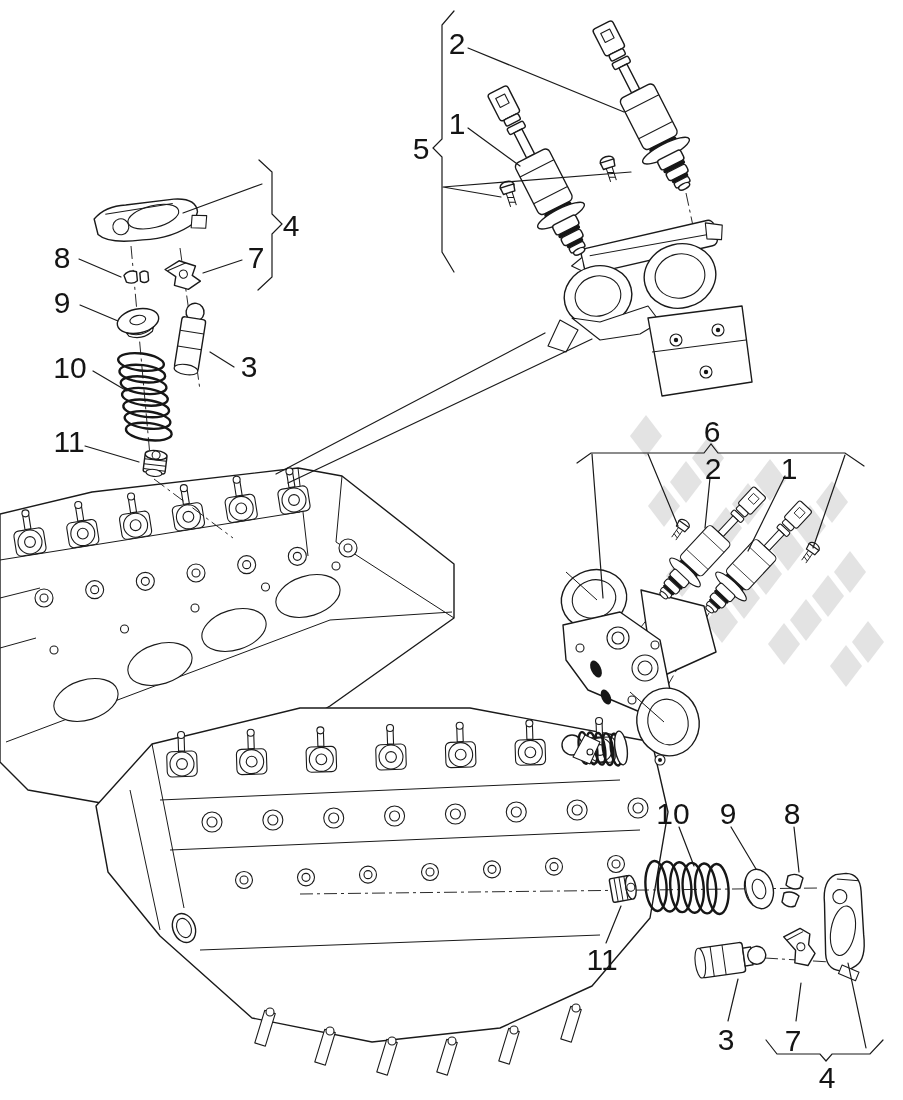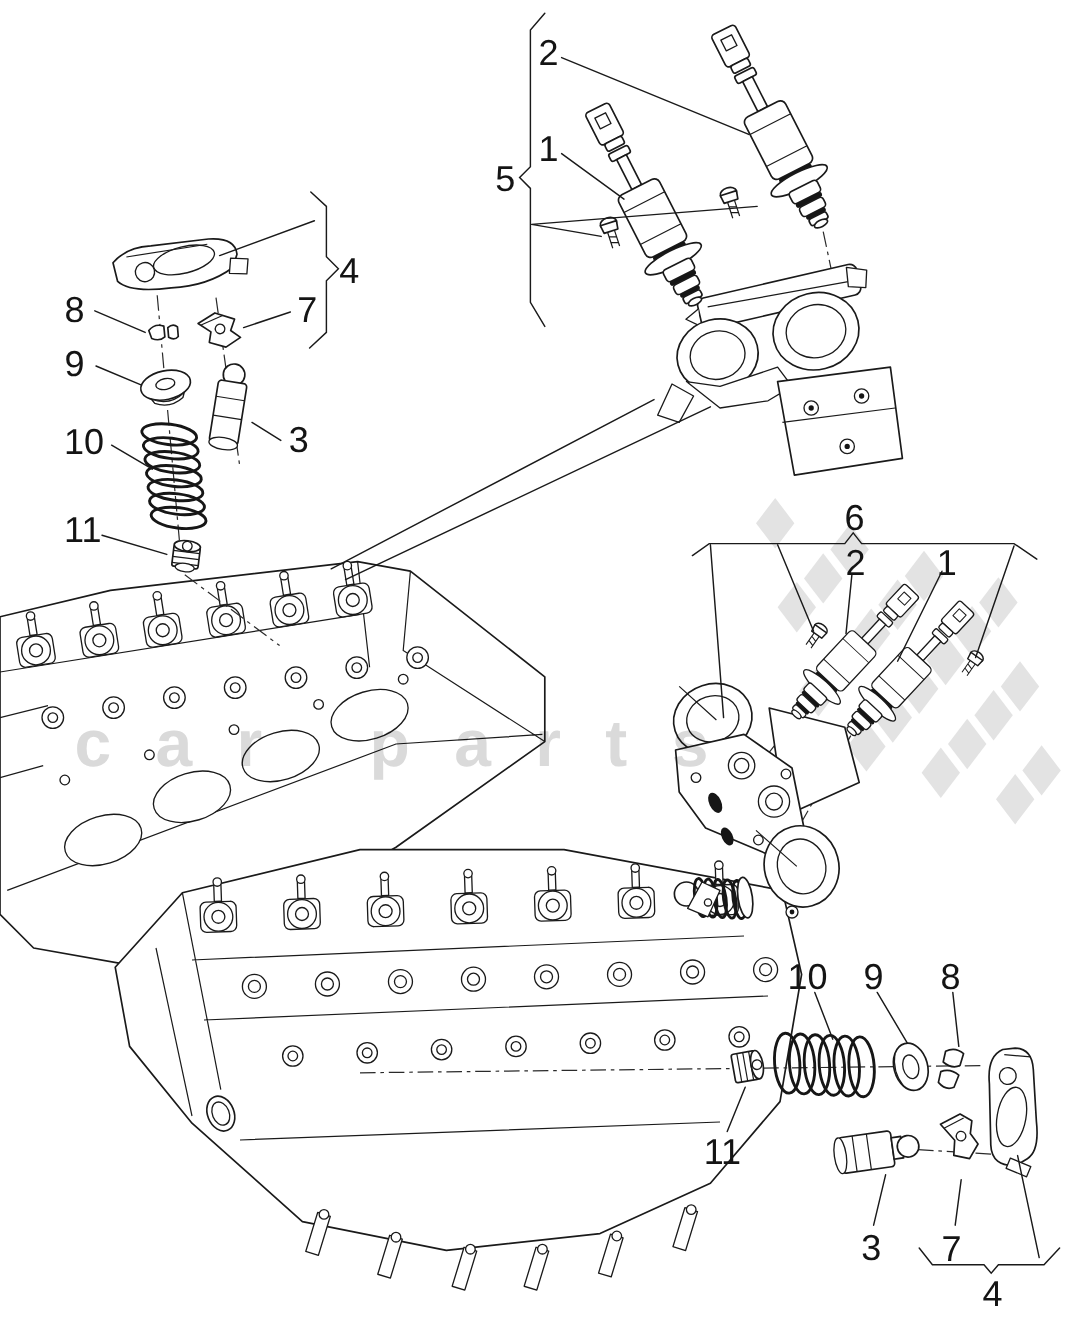--- a/index.html
+++ b/index.html
@@ -464,14 +464,13 @@
     <text class="lbl" x="673" y="824">10</text>
     <text class="lbl" x="728" y="824">9</text>
     <text class="lbl" x="792" y="824">8</text>
     <text class="lbl" x="602" y="970">11</text>
     <text class="lbl" x="726" y="1050">3</text>
     <text class="lbl" x="793" y="1051">7</text>
     <text class="lbl" x="827" y="1088">4</text>
   </g>
 </svg>
 
-<div class="wm-sub">car parts</div>
 </div>
 
 </body></html>

